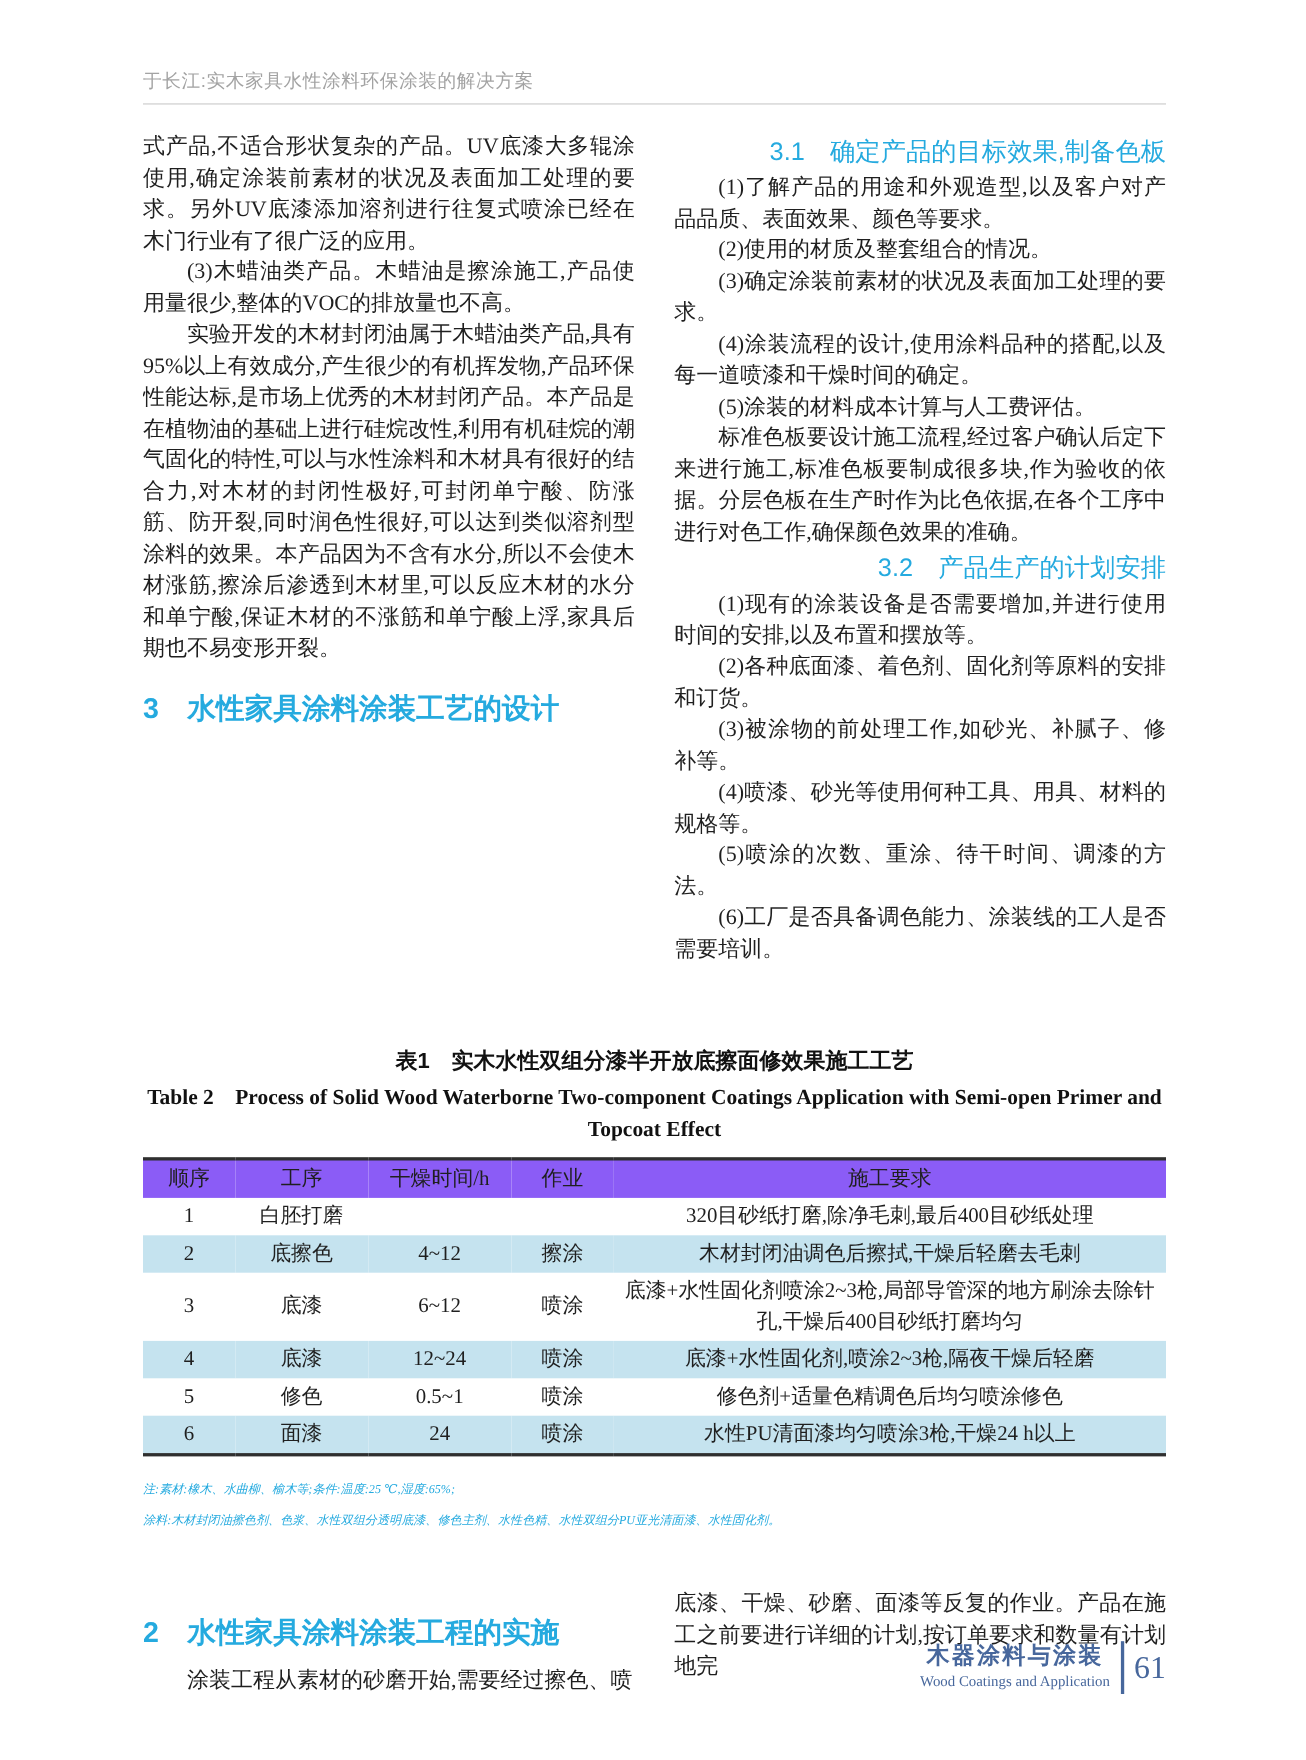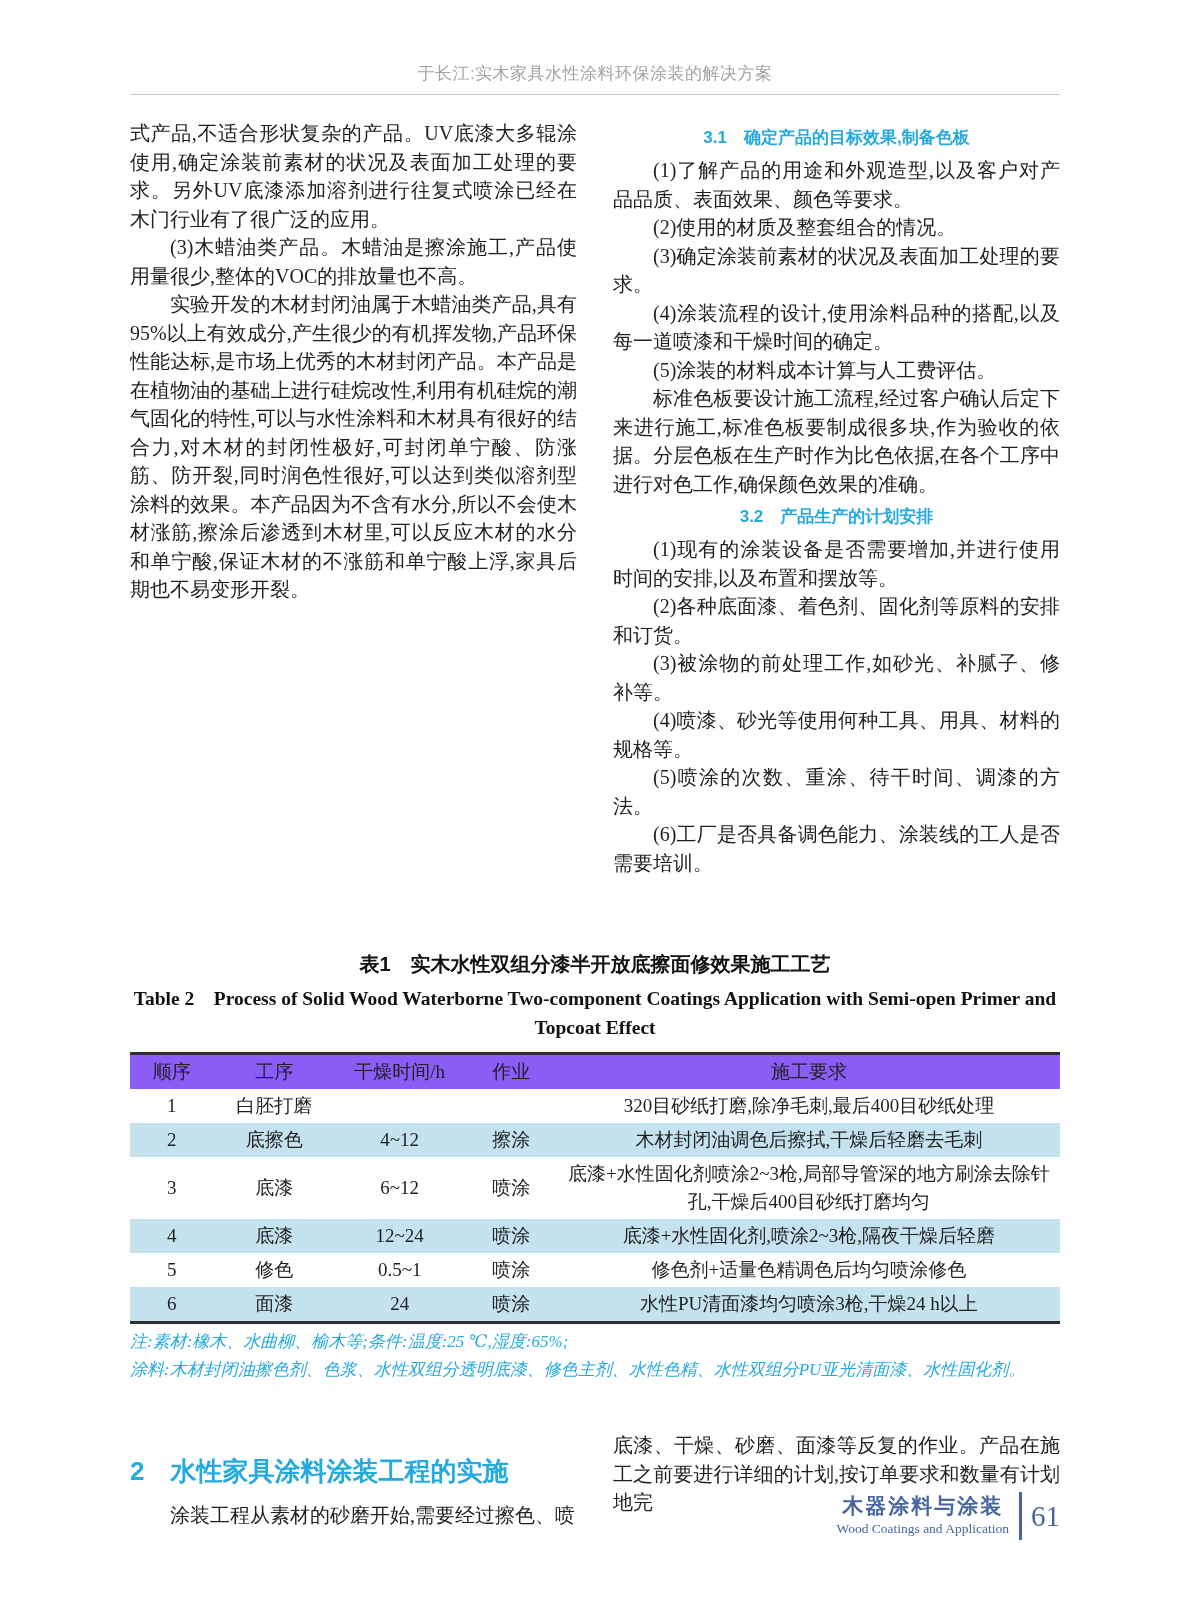--- a/index.html
+++ b/index.html
@@ -5,42 +5,42 @@
   html,body{margin:0;padding:0;}
   body{
     width:1187px;height:1600px;position:relative;overflow:hidden;
     background:#ffffff;color:#1f1f1f;
     font-family:"Liberation Serif","DejaVu Serif",serif;
   }
   .page{position:absolute;inset:0;padding:0 127px 0 130px;box-sizing:border-box;}
 
   
   .running-title{
-    padding-top:62px;text-align:center;
+    padding-top:62px;text-align:left;
     font-family:"Liberation Sans","DejaVu Sans",sans-serif;
     font-size:17px;color:#a3a3a3;letter-spacing:.5px;
   }
   .header-rule{border-bottom:1px solid #c9c9c9;margin-top:9px;height:0;}
 
   
   .two-col{display:flex;gap:36px;}
   .main-cols{margin-top:24px;height:800px;overflow:hidden;}
   .col{flex:1 1 0;font-size:20px;line-height:28.5px;text-align:justify;}
   .blk{margin:0;}
   .blk.p{text-indent:2em;}
   .blk.pc{text-indent:0;}
   .blk.h1{
     font-family:"Liberation Sans","DejaVu Sans",sans-serif;
     font-weight:bold;font-size:26px;line-height:32px;
     color:#25aadf;text-indent:0;text-align:left;margin:24px 0 14px 0;
   }
   .blk.h2{
     font-family:"Liberation Sans","DejaVu Sans",sans-serif;
-    font-weight:bold;font-size:17px;line-height:29px;
-    color:#25aadf;text-indent:0;text-align:center;margin:4px 0;
+    font-weight:normal;font-size:23px;line-height:29px;
+    color:#25aadf;text-indent:0;text-align:right;margin:4px 0;
   }
 
   
   .table-section{margin-top:32px;}
   .tbl-title-cn{
     text-align:center;font-family:"Liberation Sans","DejaVu Sans",sans-serif;
     font-weight:bold;font-size:20px;color:#111;
   }
   .tbl-title-en{
     text-align:center;font-weight:bold;font-size:19.5px;line-height:29px;
@@ -51,22 +51,22 @@
     border-top:3px solid #2f2f2f;border-bottom:3px solid #2f2f2f;
   }
   table.process th, table.process td{
     font-weight:normal;font-size:19px;line-height:28px;
     text-align:center;padding:3px 4px;vertical-align:middle;
   }
   table.process thead tr{background:#8b5cf6;}
   table.process tbody tr:nth-child(even){background:#c5e3ef;}
   .cw1{width:9%;}.cw2{width:13%;}.cw3{width:14%;}.cw4{width:10%;}.cw5{width:54%;}
   .tbl-note{
-    margin-top:4px;color:#25aadf;font-style:italic;
-    font-size:17px;line-height:27.5px;text-align:left;
+    margin-top:17px;color:#25aadf;font-style:italic;
+    font-size:11px;line-height:27.5px;text-align:left;
   }
 
   
   .bottom-cols{margin-top:48px;height:120px;overflow:hidden;}
 
   
   .footer{
     position:absolute;top:1492px;right:127px;
     display:flex;align-items:center;
   }
@@ -85,20 +85,21 @@
 <div class="page">
 
   <div class="running-title">于长江:实木家具水性涂料环保涂装的解决方案</div>
   <div class="header-rule"></div>
 
   <div class="two-col main-cols">
     <div class="col">
         <div class="blk pc">式产品,不适合形状复杂的产品。UV底漆大多辊涂使用,确定涂装前素材的状况及表面加工处理的要求。另外UV底漆添加溶剂进行往复式喷涂已经在木门行业有了很广泛的应用。</div>
         <div class="blk p">(3)木蜡油类产品。木蜡油是擦涂施工,产品使用量很少,整体的VOC的排放量也不高。</div>
         <div class="blk p">实验开发的木材封闭油属于木蜡油类产品,具有95%以上有效成分,产生很少的有机挥发物,产品环保性能达标,是市场上优秀的木材封闭产品。本产品是在植物油的基础上进行硅烷改性,利用有机硅烷的潮气固化的特性,可以与水性涂料和木材具有很好的结合力,对木材的封闭性极好,可封闭单宁酸、防涨筋、防开裂,同时润色性很好,可以达到类似溶剂型涂料的效果。本产品因为不含有水分,所以不会使木材涨筋,擦涂后渗透到木材里,可以反应木材的水分和单宁酸,保证木材的不涨筋和单宁酸上浮,家具后期也不易变形开裂。</div>
+        <div class="blk h1">3　水性家具涂料涂装工艺的设计</div>
       </div>
     <div class="col">
         <div class="blk h2">3.1　确定产品的目标效果,制备色板</div>
         <div class="blk p">(1)了解产品的用途和外观造型,以及客户对产品品质、表面效果、颜色等要求。</div>
         <div class="blk p">(2)使用的材质及整套组合的情况。</div>
         <div class="blk p">(3)确定涂装前素材的状况及表面加工处理的要求。</div>
         <div class="blk p">(4)涂装流程的设计,使用涂料品种的搭配,以及每一道喷漆和干燥时间的确定。</div>
         <div class="blk p">(5)涂装的材料成本计算与人工费评估。</div>
         <div class="blk p">标准色板要设计施工流程,经过客户确认后定下来进行施工,标准色板要制成很多块,作为验收的依据。分层色板在生产时作为比色依据,在各个工序中进行对色工作,确保颜色效果的准确。</div>
         <div class="blk h2">3.2　产品生产的计划安排</div>

